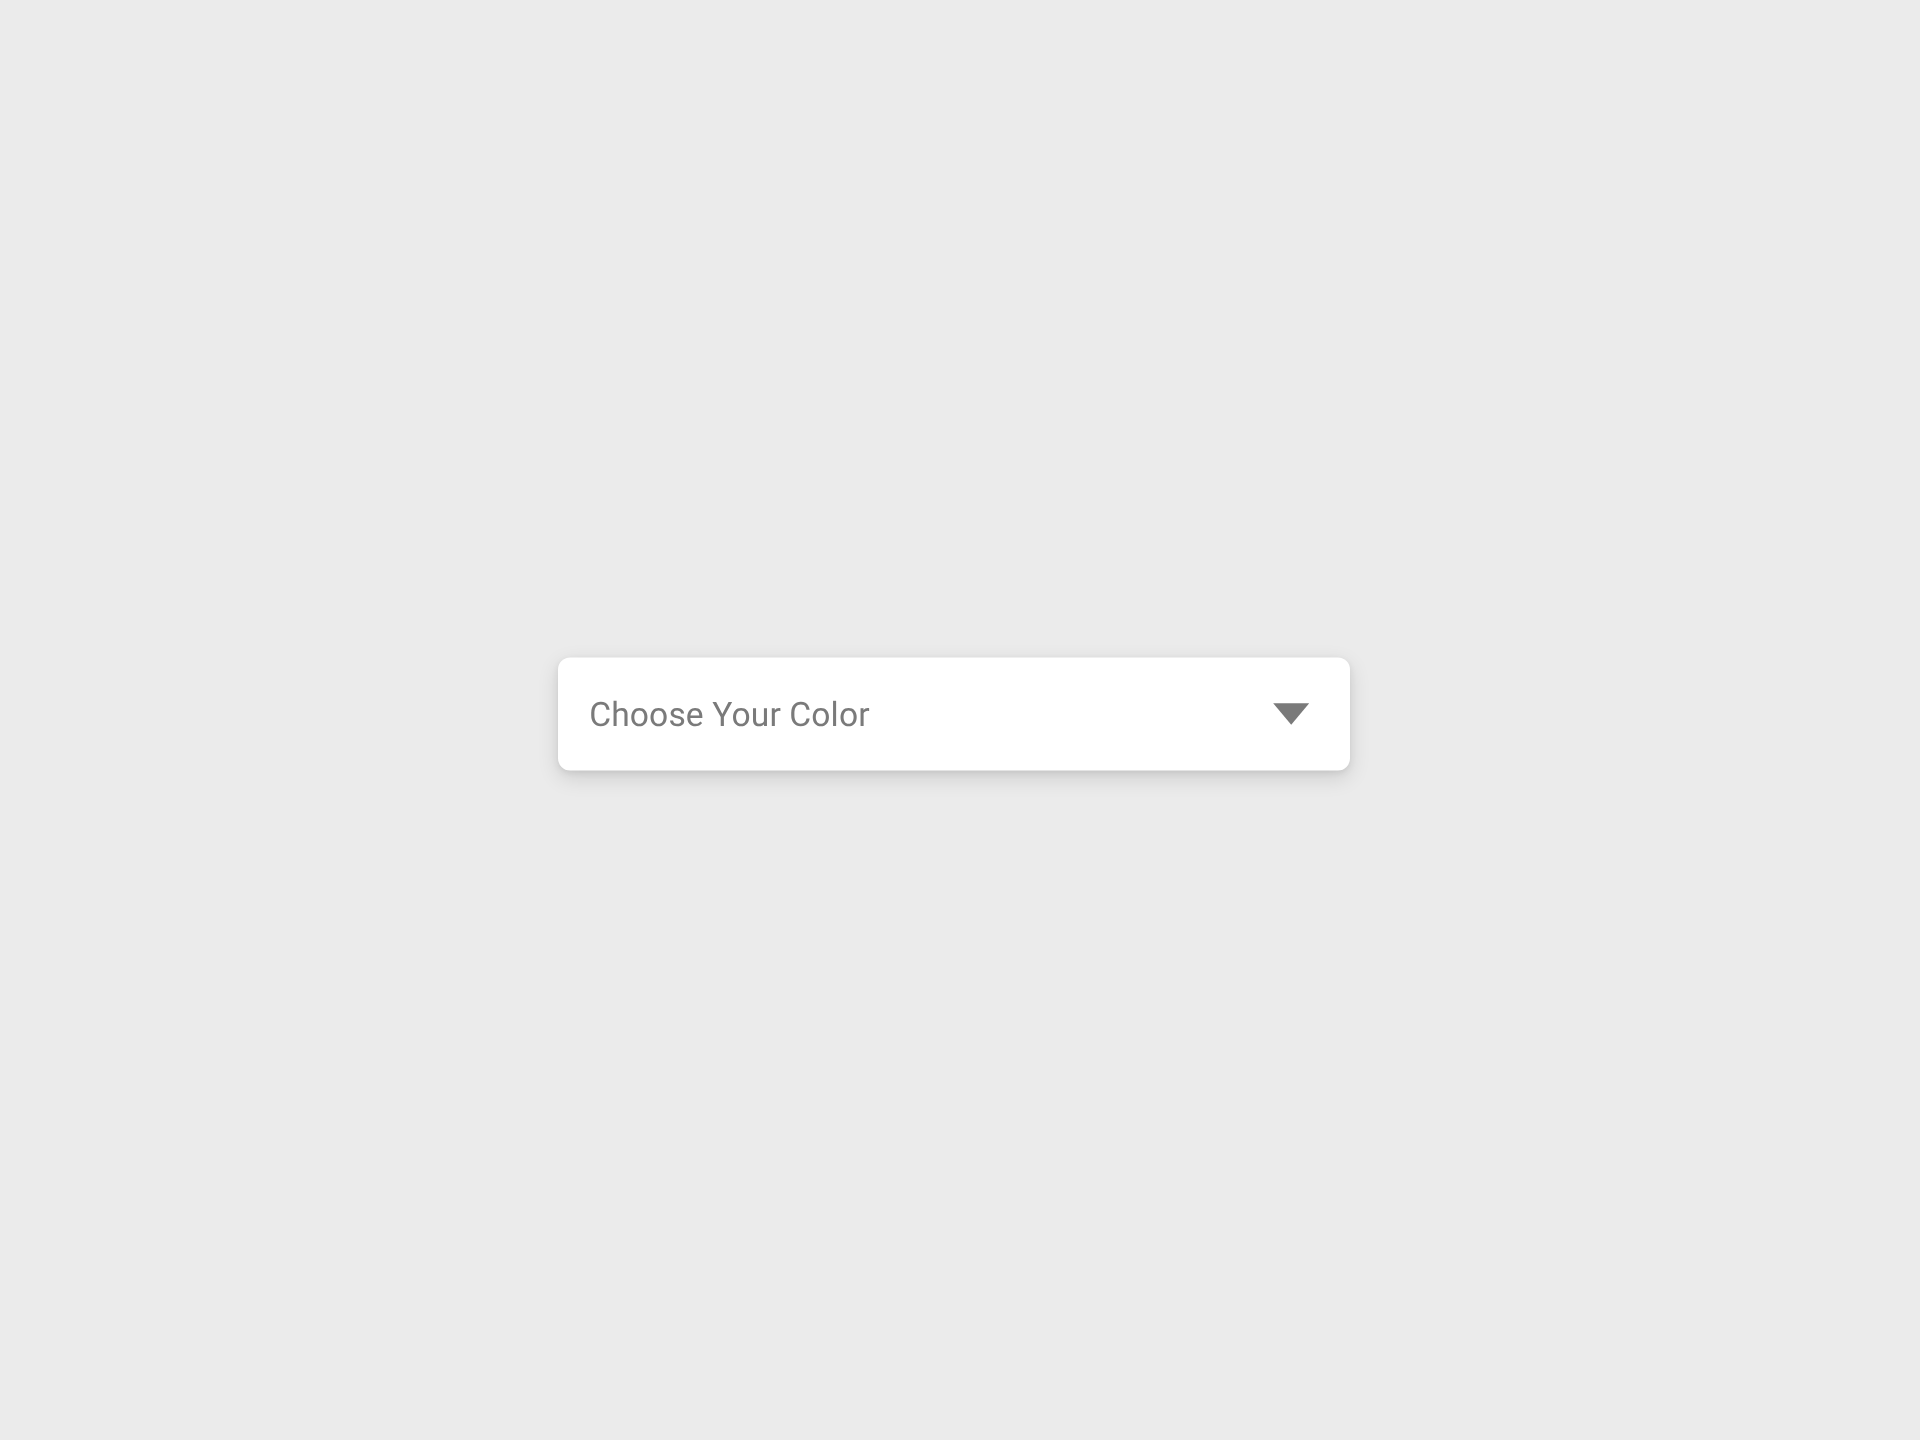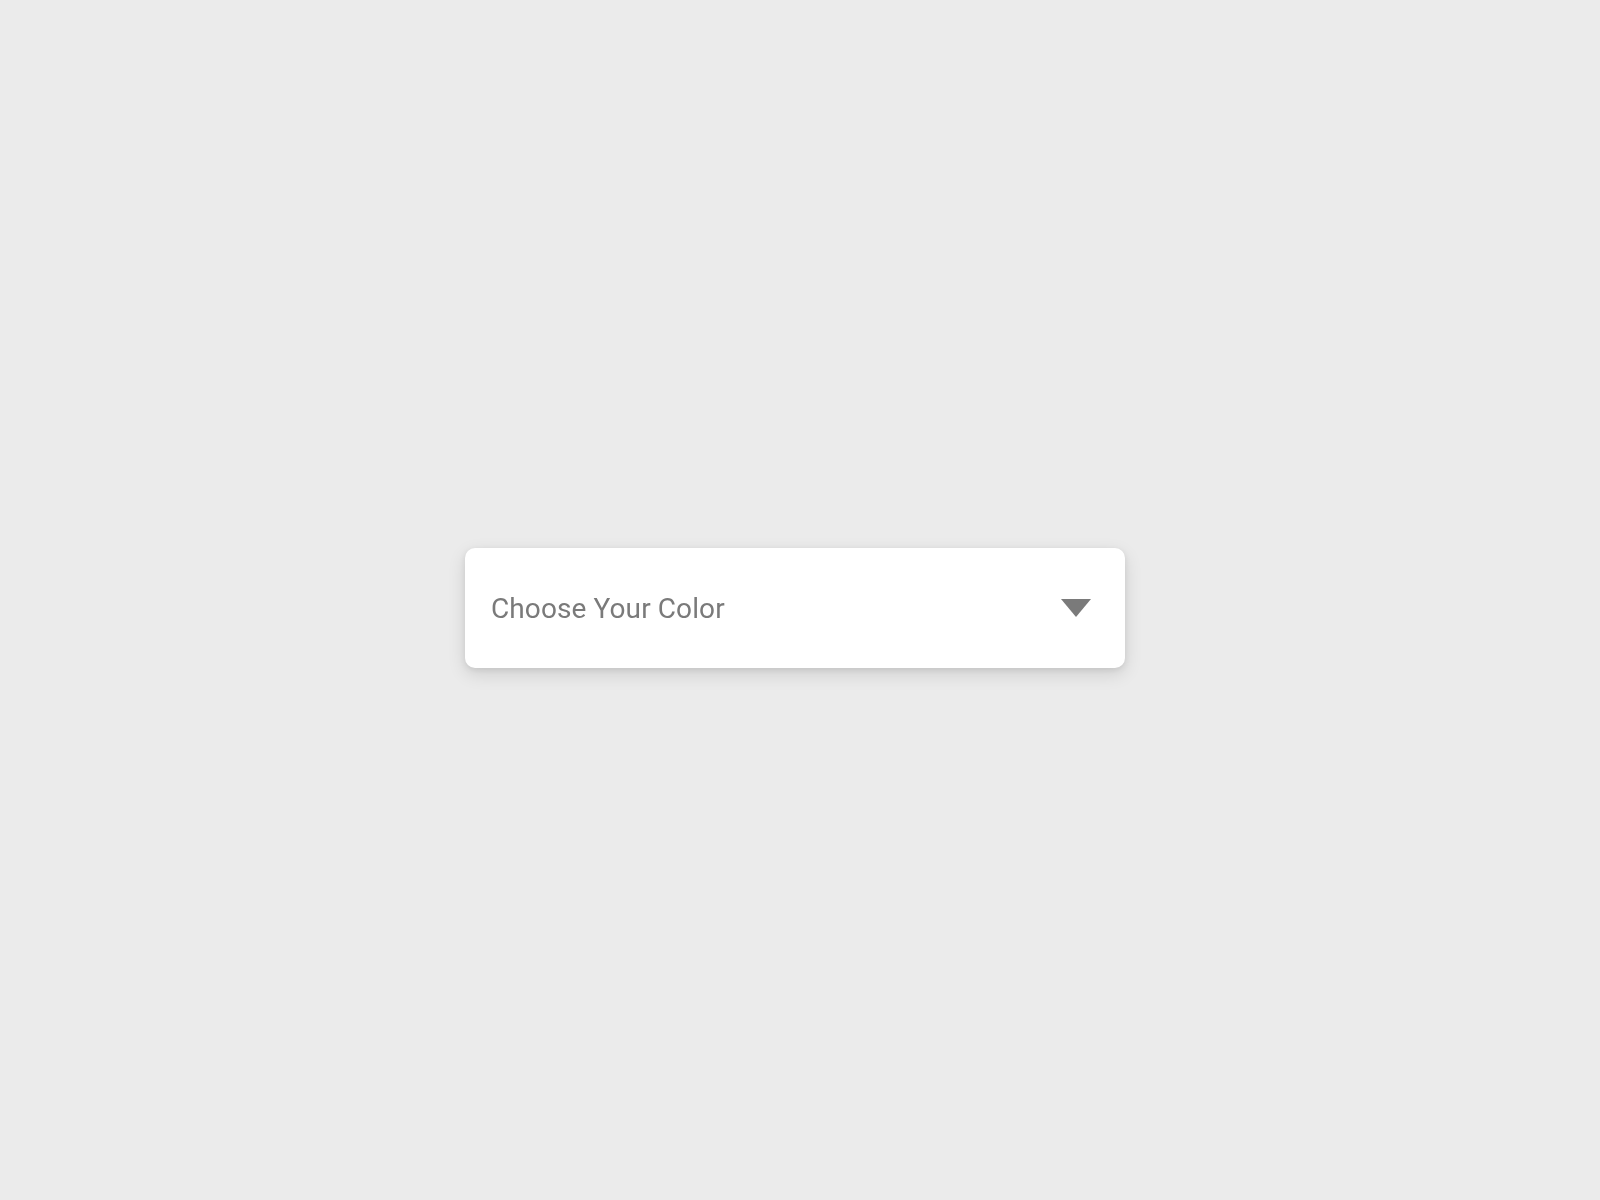--- a/index.html
+++ b/index.html
@@ -13,21 +13,21 @@
       background-color: #ebebeb;
       font-family: -apple-system, BlinkMacSystemFont, "Segoe UI", Roboto, "Helvetica Neue", Arial, sans-serif;
       position: relative;
       overflow: hidden;
     }
     .dropdown {
       position: absolute;
       left: 465px;
       top: 548px;
       width: 660px;
-      height: 120px;
+      height: 94px;
       background: #ffffff;
       border-radius: 10px;
       box-shadow: 0 6px 18px rgba(0,0,0,0.12), 0 2px 6px rgba(0,0,0,0.08);
       display: flex;
       align-items: center;
       justify-content: space-between;
       padding: 0 28px 0 26px;
       cursor: pointer;
       gap: 27px;
     }

